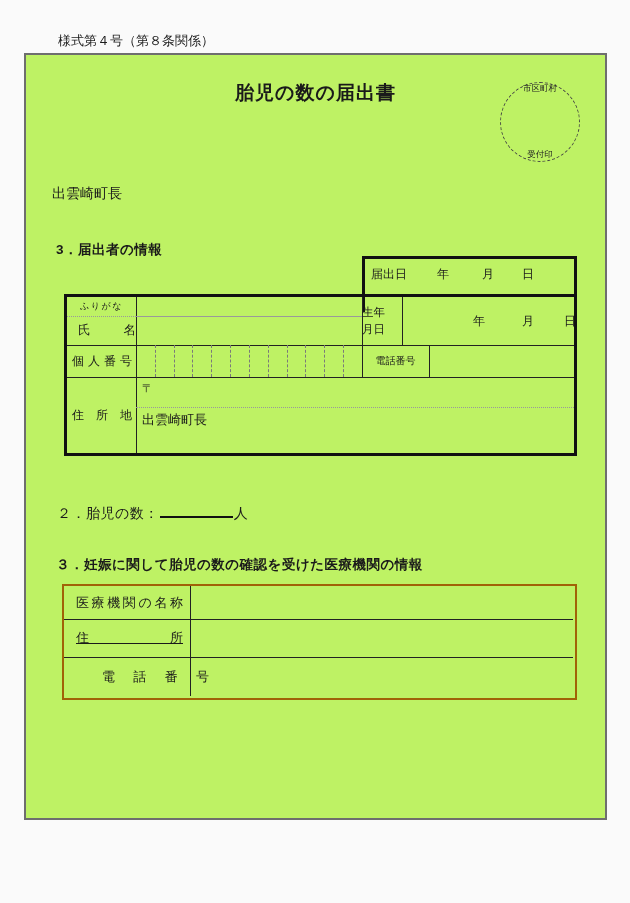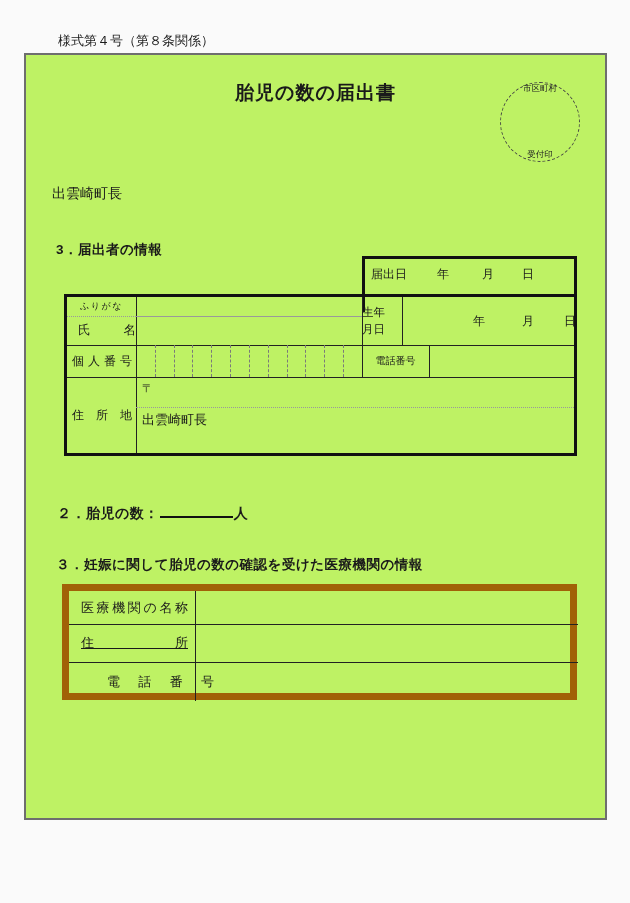--- a/index.html
+++ b/index.html
@@ -44,29 +44,29 @@
   .thin-h{position:absolute;height:1px;background:#9a9a9a;}
   .jlabel{
     position:absolute;text-align:justify;text-align-last:justify;
     overflow:hidden;white-space:nowrap;
   }
   .cells{position:absolute;left:70px;top:48px;width:225px;height:32px;display:flex;}
   .cells div{flex:1;border-left:1px dashed #7a7a7a;}
   .cells div:first-child{border-left:none;}
   .t1 .rowtext{position:absolute;font-size:12px;}
   
-  .sec2{position:absolute;left:31px;top:447px;font-size:14px;font-weight:bold;letter-spacing:.5px;}
+  .sec2{position:absolute;left:31px;top:447px;font-size:14px;font-weight:normal;letter-spacing:.5px;}
   .blankline{
     display:inline-block;width:73px;height:14px;
     border-bottom:2px solid #111;vertical-align:baseline;margin:0 1px;
   }
   
   .t3{
     position:absolute;left:36px;top:529px;width:515px;height:116px;
-    border:7px solid #a16207;box-sizing:border-box;
+    border:2px solid #a16207;box-sizing:border-box;
   }
   .t3 .jlabel{left:12px;width:107px;font-size:13px;}
 </style>
 </head>
 <body>
 
 <div class="abs serif" style="left:58px;top:32px;font-size:13px;">様式第４号（第８条関係）</div>
 
 <div class="sheet">
 

